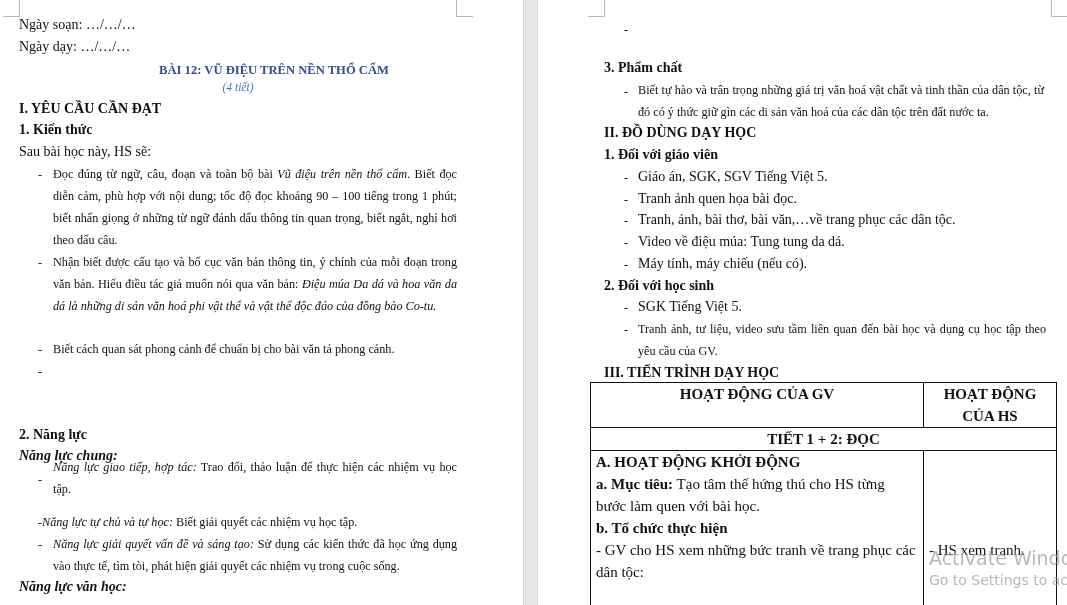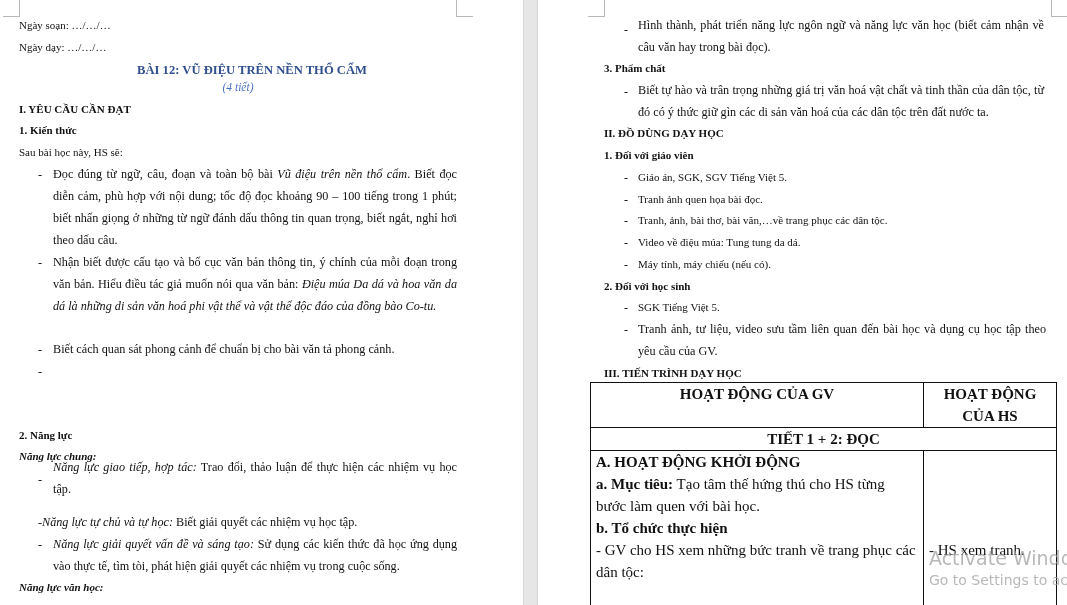--- a/index.html
+++ b/index.html
@@ -45,21 +45,21 @@
     border-style: solid;
     width: 16px;
     height: 16px;
   }
   .crop-tl { border-width: 0 1px 1px 0; }
   .crop-tr { border-width: 0 0 1px 1px; }
 
   .line {
     position: absolute;
     white-space: nowrap;
-    font-size: 11px;
+    font-size: 14px;
     line-height: 14px;
   }
   .bold { font-weight: bold; }
   .italic { font-style: italic; }
   .title {
     color: #2f4f8f;
     font-weight: bold;
     font-size: 12.6px;
   }
   .subtitle {
@@ -112,21 +112,21 @@
 
 <div class="viewport">
 
   <div class="page page-left">
     <div class="crop crop-tl" style="left:3px; top:0;"></div>
     <div class="crop crop-tr" style="left:456px; top:0;"></div>
 
     <div class="line" style="left:19px; top:18px;">Ngày soạn: …/…/…</div>
     <div class="line" style="left:19px; top:40px;">Ngày dạy: …/…/…</div>
 
-    <div class="line title" style="left:14px; width:476px; top:63px; text-align:center;">BÀI 12: VŨ ĐIỆU TRÊN NỀN THỔ CẨM</div>
+    <div class="line title" style="left:0; width:476px; top:63px; text-align:center;padding-left:36px;">BÀI 12: VŨ ĐIỆU TRÊN NỀN THỔ CẨM</div>
     <div class="line subtitle" style="left:0; width:476px; top:80px; text-align:center;">(4 tiết)</div>
 
     <div class="line bold" style="left:19px; top:102px;">I. YÊU CẦU CẦN ĐẠT</div>
     <div class="line bold" style="left:19px; top:123px;">1. Kiến thức</div>
     <div class="line" style="left:19px; top:145px;">Sau bài học này, HS sẽ:</div>
 
     <div class="bullet" style="left:38px; top:167px;">-</div>
     <div class="para" style="left:53px; top:163px; width:404px;">
       <span>Đọc đúng từ ngữ, câu, đoạn và toàn bộ bài </span><span class="italic">Vũ điệu trên nền thổ cẩm</span><span>. Biết đọc diễn cảm, phù hợp với nội dung; tốc độ đọc khoảng 90 – 100 tiếng trong 1 phút; biết nhấn giọng ở những từ ngữ đánh dấu thông tin quan trọng, biết ngắt, nghỉ hơi theo dấu câu.</span>
     </div>
@@ -162,21 +162,20 @@
     <div class="line bold italic" style="left:19px; top:580px;">Năng lực văn học:</div>
   </div>
 
   <div class="gutter"></div>
 
   <div class="page page-right">
     <div class="crop crop-tl" style="left:50px; top:0;"></div>
     <div class="crop crop-tr" style="left:513px; top:0;"></div>
 
     <div class="bullet" style="left:86px; top:22px;">-</div>
-    <div class="para" style="left:100px; top:14px; width:406px;">Hình thành, phát triển năng lực ngôn ngữ và năng lực văn học (biết cảm nhận về câu văn hay trong bài đọc).</div>
 
     <div class="line bold" style="left:66px; top:61px;">3. Phẩm chất</div>
 
     <div class="bullet" style="left:86px; top:84px;">-</div>
     <div class="para" style="left:100px; top:79px; width:406px;">Biết tự hào và trân trọng những giá trị văn hoá vật chất và tinh thần của dân tộc, từ đó có ý thức giữ gìn các di sản văn hoá của các dân tộc trên đất nước ta.</div>
 
     <div class="line bold" style="left:66px; top:126px;">II. ĐỒ DÙNG DẠY HỌC</div>
     <div class="line bold" style="left:66px; top:148px;">1. Đối với giáo viên</div>
 
     <div class="bullet" style="left:86px; top:170px;">-</div>

